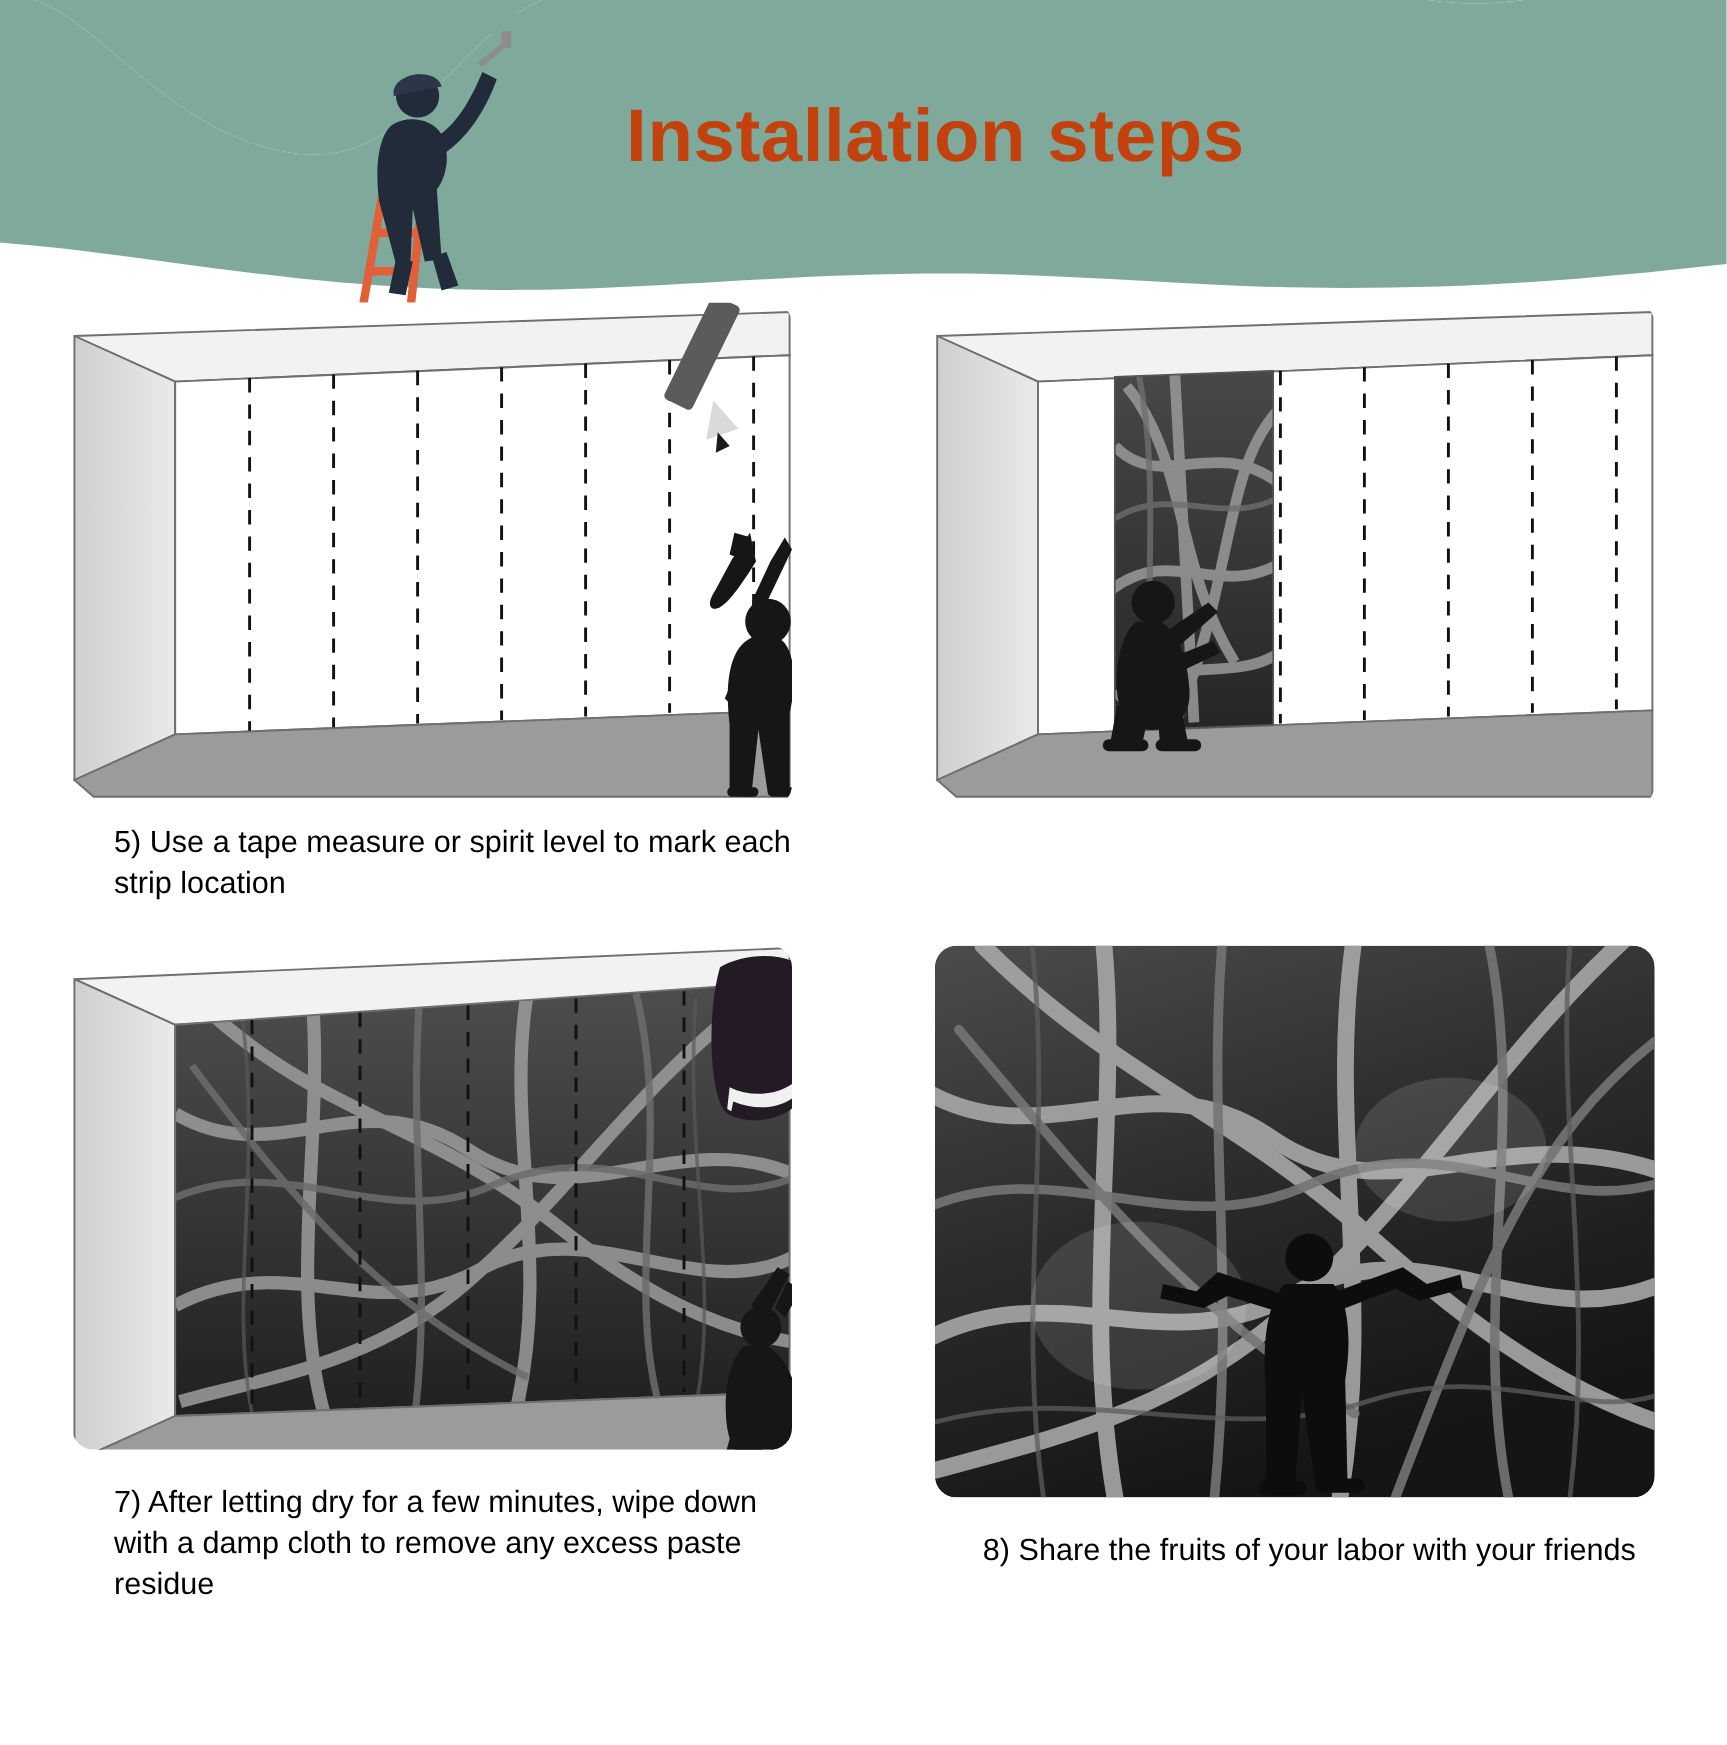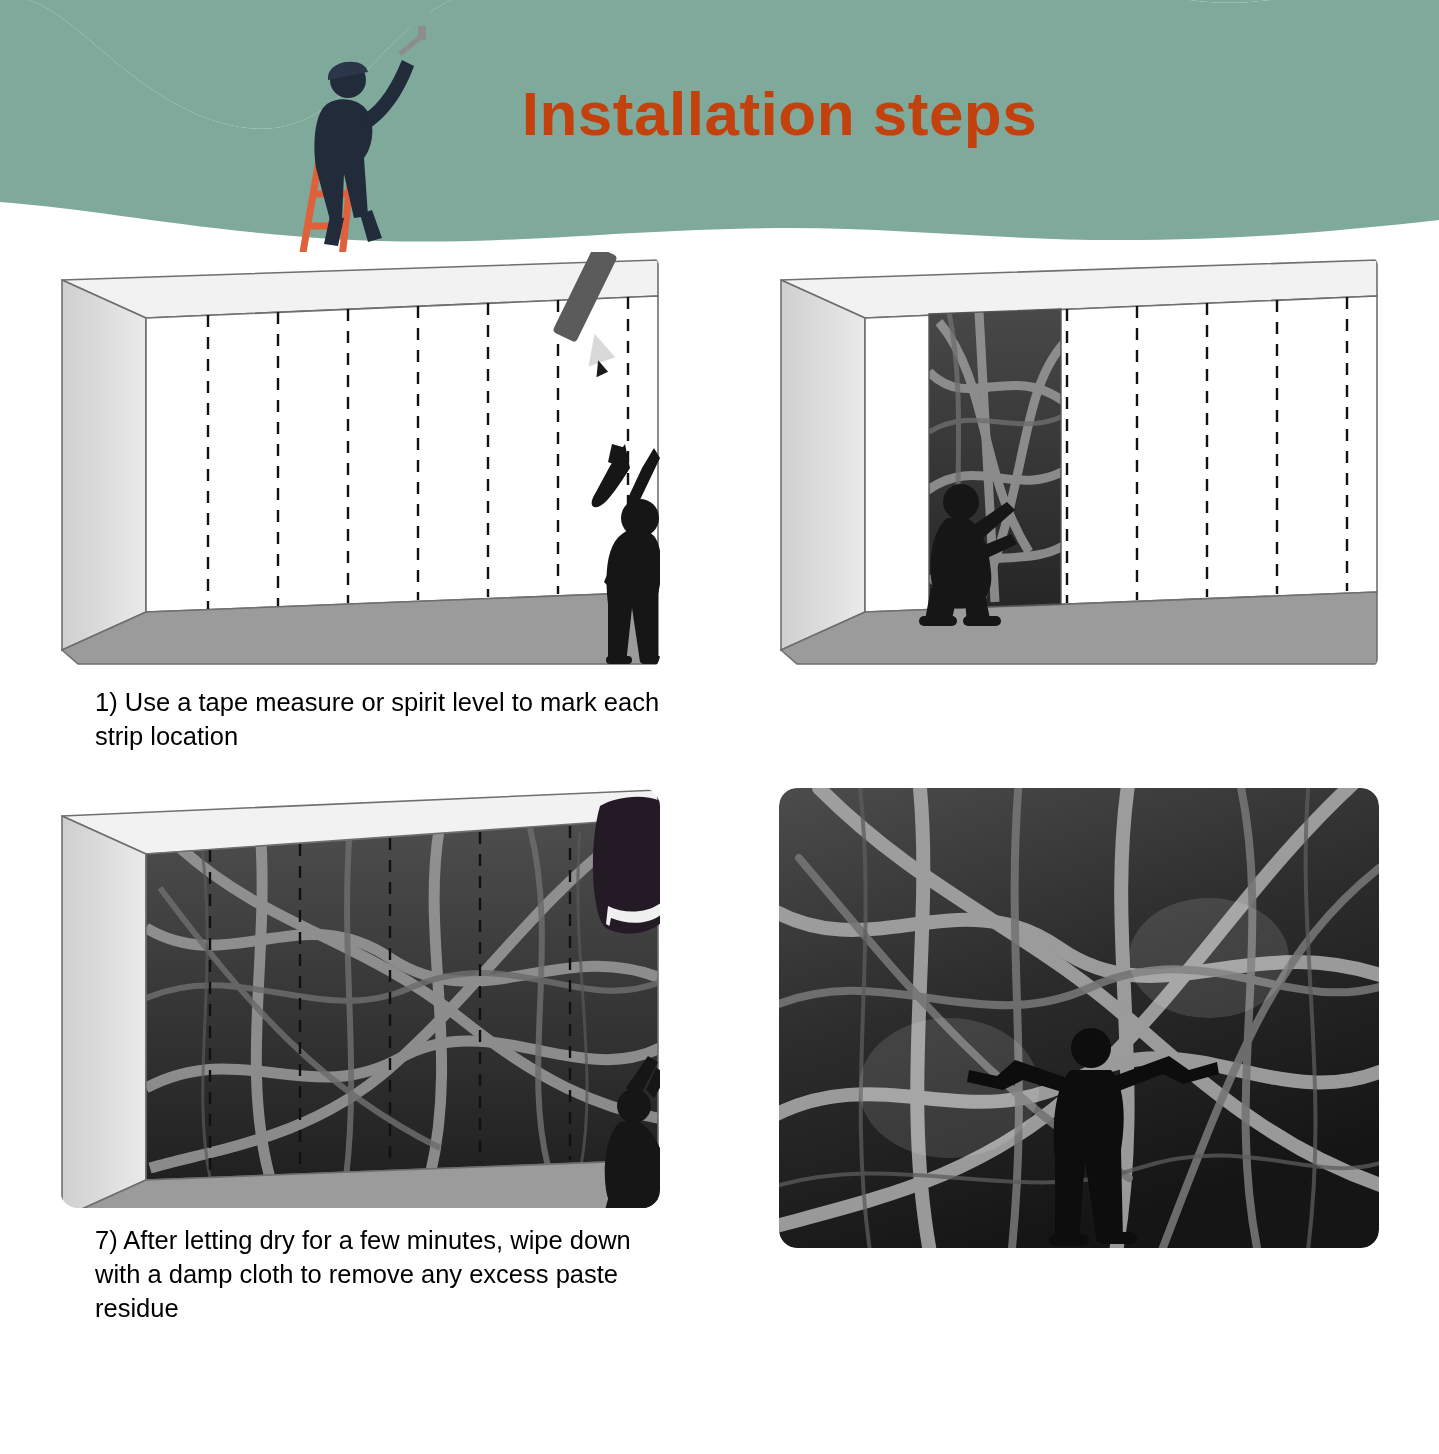--- a/index.html
+++ b/index.html
@@ -79,21 +79,21 @@
     line-height: 1.33;
     color: #000000;
     padding: 14px 40px 0 95px;
     box-sizing: border-box;
   }
   .cell.right .caption {
     padding-left: 100px;
     padding-right: 10px;
   }
   .row2 { margin-top: 34px; }
-  .row2 .caption { padding-top: 16px; }
+  .row2 .caption { padding-top: 28px; }
 
   svg { display: block; }
 </style>
 </head>
 <body>
 
 <div class="header">
   <svg class="header-blob" viewBox="0 0 1439 330" preserveAspectRatio="none">
     <path d="M0 60 C 60 40, 120 160, 230 185 C 330 208, 360 120, 430 72
              C 500 25, 560 60, 650 48 C 760 33, 830 5, 960 12
@@ -197,21 +197,21 @@
 
             <path d="M560 292 L 544 330 L 550 336 L 568 300 Z"></path>
 
             <rect x="546" y="404" width="26" height="8" rx="4"></rect>
             <rect x="580" y="404" width="26" height="8" rx="4"></rect>
           </g>
 
           <g transform="translate(-18,0)"></g>
         </svg>
       </div>
-      <div class="caption">1)  Use a tape measure or spirit level to mark each strip location</div>
+      <div class="caption">5)  Use a tape measure or spirit level to mark each strip location</div>
     </div>
 
     <div class="cell right">
       <div class="figure">
         <svg viewBox="0 0 600 420" width="600" height="420">
           <defs>
             <linearGradient id="sideWall6" x1="0" y1="0" x2="1" y2="0">
               <stop offset="0" stop-color="#cfcfcf"></stop>
                 <stop offset="1" stop-color="#eaeaea"></stop>
             </linearGradient>
@@ -401,15 +401,16 @@
               <path d="M294 292 L 236 272 L 218 288 L 190 282 L 188 294
                        L 224 302 L 244 292 L 296 308 Z"></path>
               <path d="M330 290 L 390 268 L 410 282 L 438 274 L 440 286
                        L 404 296 L 384 286 L 332 306 Z"></path>
               <rect x="270" y="446" width="40" height="12" rx="6"></rect>
               <rect x="318" y="444" width="40" height="12" rx="6"></rect>
             </g>
           </g>
         </svg>
       </div>
+      <div class="caption">8)  Share the fruits of your labor with your friends</div>
     </div>
   </div>
 </div>
 
 </body></html>

